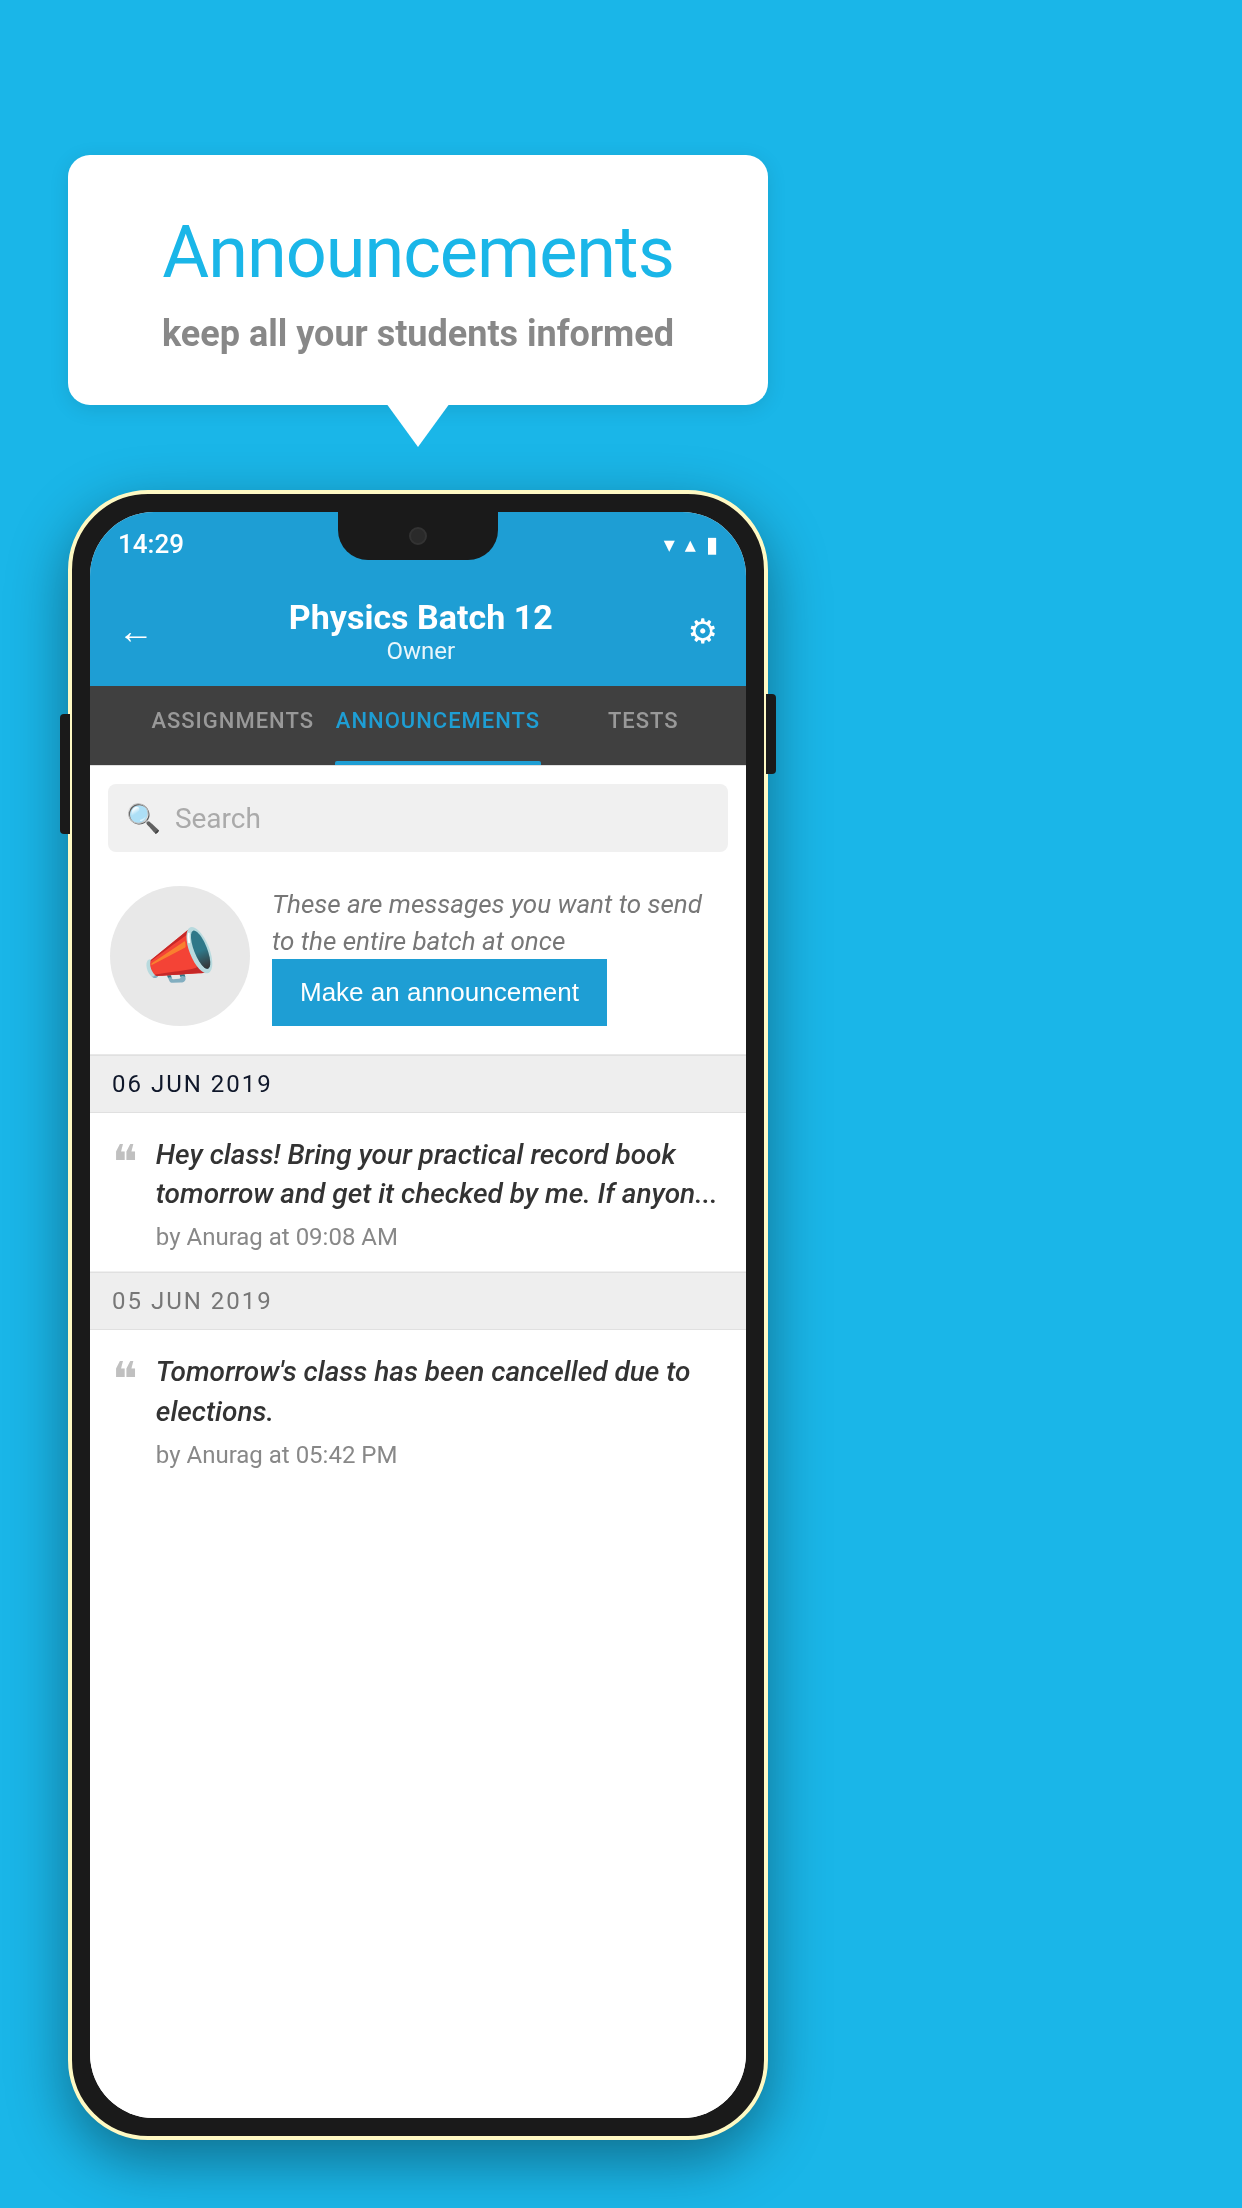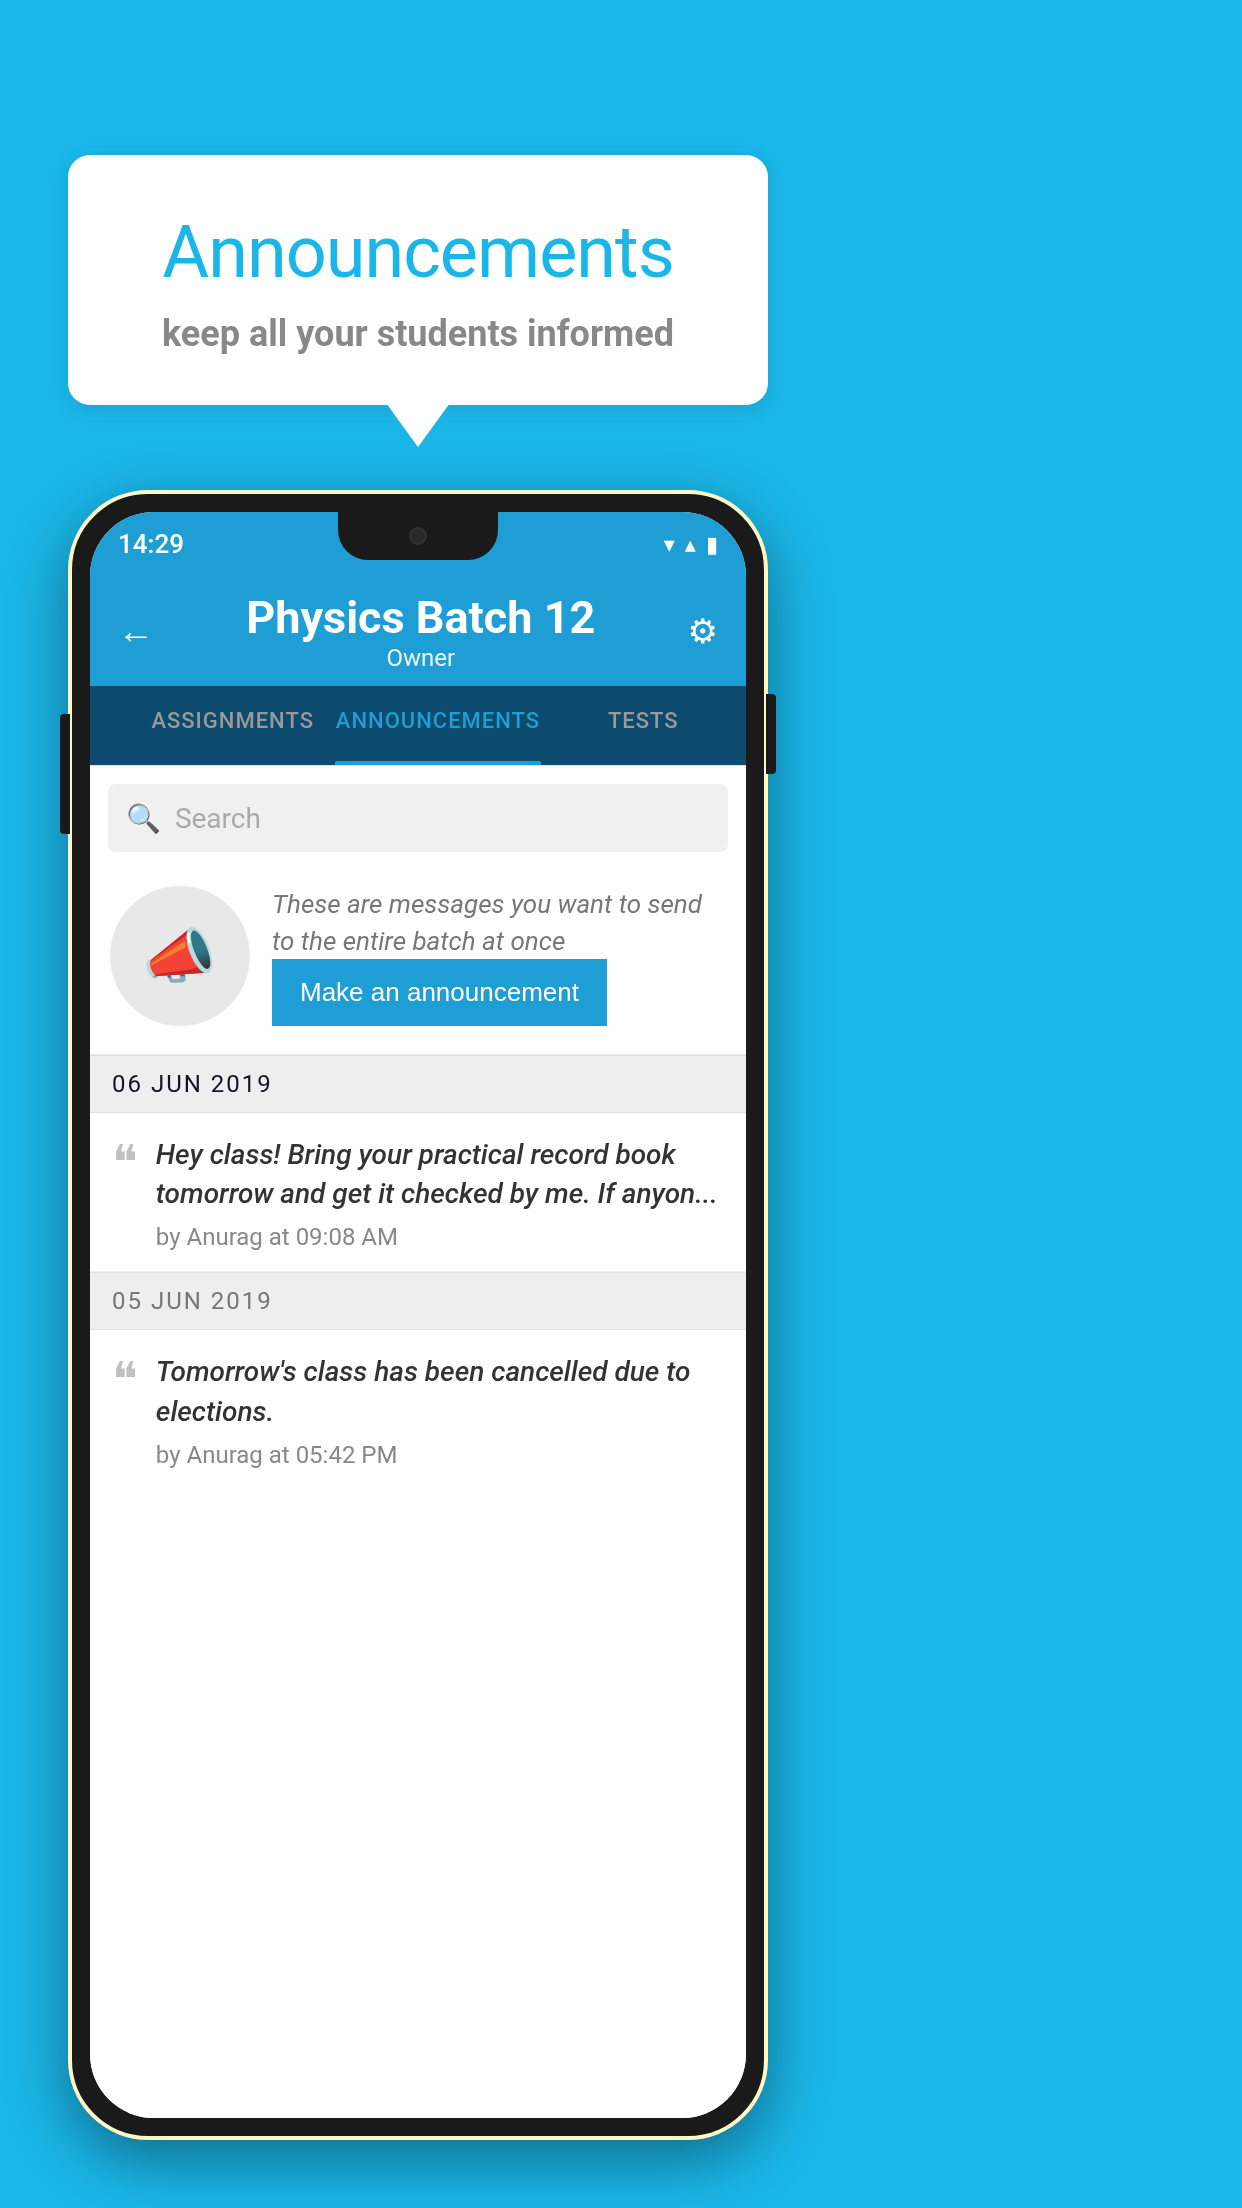--- a/index.html
+++ b/index.html
@@ -186,21 +186,21 @@
       font-size: 36px;
       cursor: pointer;
     }
 
     .app-bar-center {
       text-align: center;
     }
 
     .app-bar-title {
       color: white;
-      font-size: 45px;
+      font-size: 34px;
       font-weight: 700;
     }
 
     .app-bar-subtitle {
       color: rgba(255,255,255,0.9);
       font-size: 24px;
       font-weight: 400;
     }
 
     .settings-btn {
@@ -209,21 +209,21 @@
       cursor: pointer;
     }
 
     
     .tabs-bar {
       position: absolute;
       top: 174px;
       left: 0;
       right: 0;
       height: 80px;
-      background: #0c4a6e;
+      background: #404040;
       display: flex;
       align-items: flex-end;
       border-bottom: 1px solid #e0e0e0;
       padding-left: 40px;
     }
 
     .tab-item {
       flex: 1;
       height: 100%;
       display: flex;

